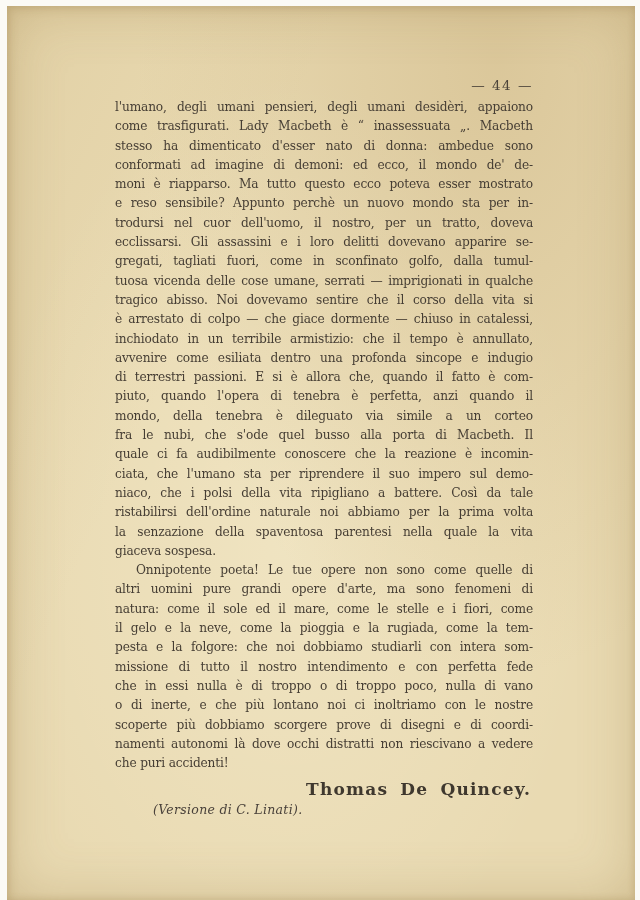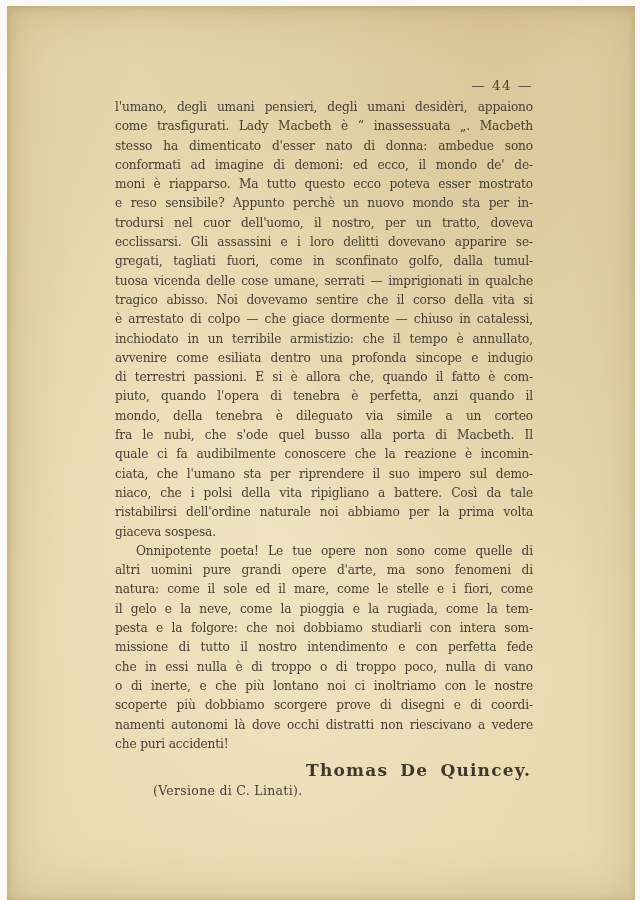--- a/index.html
+++ b/index.html
@@ -73,20 +73,21 @@
     font-weight: bold;
     font-size: 17px;
     letter-spacing: 1.2px;
     word-spacing: 5px;
     color: #3f382e;
   }
   .version {
     margin-top: 3px;
     margin-left: 38px;
     font-family: "DejaVu Serif", serif;
+    font-style: italic;
     font-size: 12.5px;
     letter-spacing: 0.3px;
     color: #49413a;
   }
 </style>
 </head>
 <body>
 
 <div class="scan">
   <div class="paper">
@@ -108,20 +109,21 @@
           <div class="line">inchiodato in un terribile armistizio: che il tempo è annullato,</div>
           <div class="line">avvenire come esiliata dentro una profonda sincope e indugio</div>
           <div class="line">di terrestri passioni. E si è allora che, quando il fatto è com-</div>
           <div class="line">piuto, quando l'opera di tenebra è perfetta, anzi quando il</div>
           <div class="line">mondo, della tenebra è dileguato via simile a un corteo</div>
           <div class="line">fra le nubi, che s'ode quel busso alla porta di Macbeth. Il</div>
           <div class="line">quale ci fa audibilmente conoscere che la reazione è incomin-</div>
           <div class="line">ciata, che l'umano sta per riprendere il suo impero sul demo-</div>
           <div class="line">niaco, che i polsi della vita ripigliano a battere. Così da tale</div>
           <div class="line">ristabilirsi dell'ordine naturale noi abbiamo per la prima volta</div>
+          <div class="line">la senzazione della spaventosa parentesi nella quale la vita</div>
           <div class="line">giaceva sospesa.</div>
         </div>
       <div class="para para-indent">
           <div class="line">Onnipotente poeta! Le tue opere non sono come quelle di</div>
           <div class="line">altri uomini pure grandi opere d'arte, ma sono fenomeni di</div>
           <div class="line">natura: come il sole ed il mare, come le stelle e i fiori, come</div>
           <div class="line">il gelo e la neve, come la pioggia e la rugiada, come la tem-</div>
           <div class="line">pesta e la folgore: che noi dobbiamo studiarli con intera som-</div>
           <div class="line">missione di tutto il nostro intendimento e con perfetta fede</div>
           <div class="line">che in essi nulla è di troppo o di troppo poco, nulla di vano</div>

